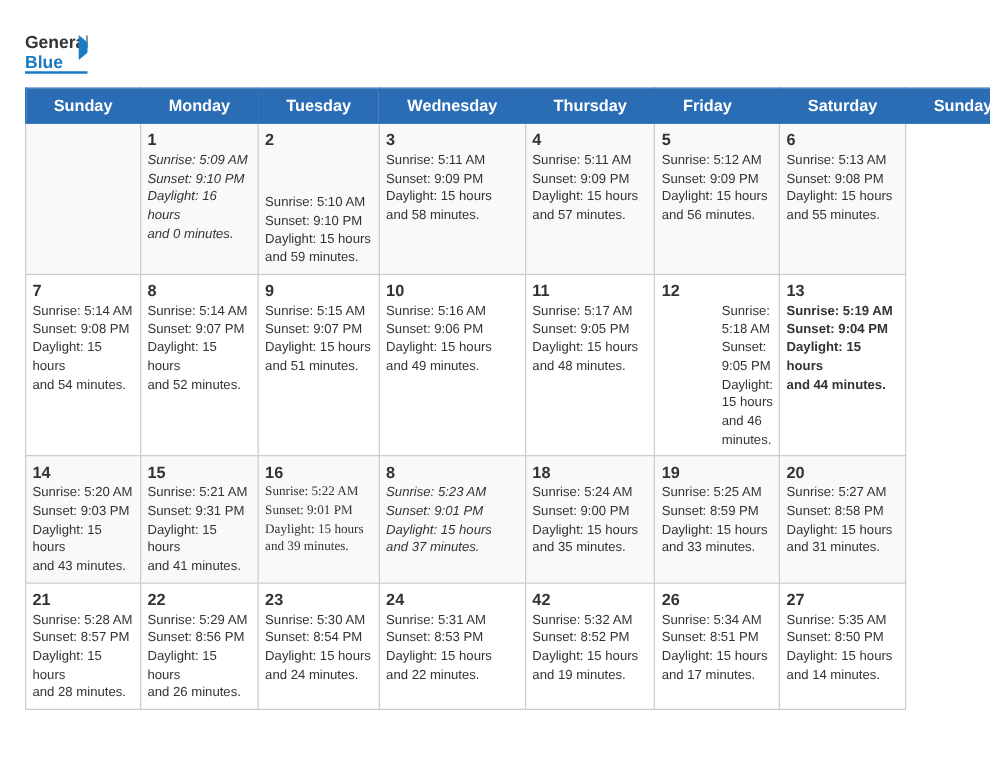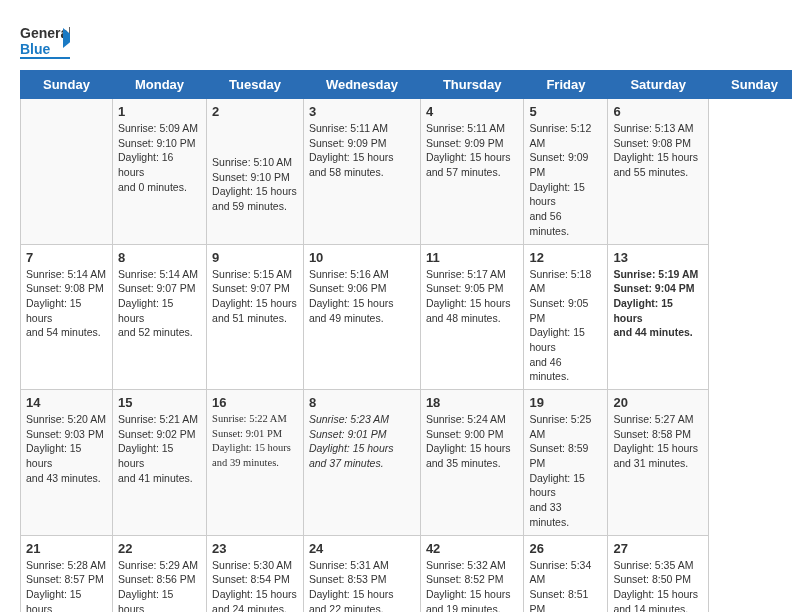--- a/index.html
+++ b/index.html
@@ -111,21 +111,21 @@
         <th>Tuesday</th>
         <th>Wednesday</th>
         <th>Thursday</th>
       </tr>
   </thead>
   <tbody id="calendar-body">
   <tr>
         <td></td>
         <td>
           <span class="day-num">1</span>
-          <div class="day-info" style="white-space: pre-line;">Sunrise: 5:09 AM
+          <div class="day-info" style="white-space: pre-line; font-style: italic;">Sunrise: 5:09 AM
 Sunset: 9:10 PM
 Daylight: 16 hours
 and 0 minutes.</div>
         </td>
         <td>
           <span class="day-num">2</span>
           <div class="day-info" style="white-space: pre-line; margin-top: 36px;">Sunrise: 5:10 AM
 Sunset: 9:10 PM
 Daylight: 15 hours
 and 59 minutes.</div>
@@ -190,21 +190,21 @@
         </td>
         <td>
           <span class="day-num">11</span>
           <div class="day-info" style="white-space: pre-line;">Sunrise: 5:17 AM
 Sunset: 9:05 PM
 Daylight: 15 hours
 and 48 minutes.</div>
         </td>
         <td>
           <span class="day-num">12</span>
-          <div class="day-info" style="white-space: pre-line;">Sunrise: 5:18 AM
+          <div class="day-info" style="white-space: pre-line; margin-left: 48px;">Sunrise: 5:18 AM
 Sunset: 9:05 PM
 Daylight: 15 hours
 and 46 minutes.</div>
         </td>
         <td>
           <span class="day-num">13</span>
           <div class="day-info" style="white-space: pre-line; font-weight: bold;">Sunrise: 5:19 AM
 Sunset: 9:04 PM
 Daylight: 15 hours
 and 44 minutes.</div>
@@ -214,21 +214,21 @@
         <td>
           <span class="day-num">14</span>
           <div class="day-info" style="white-space: pre-line;">Sunrise: 5:20 AM
 Sunset: 9:03 PM
 Daylight: 15 hours
 and 43 minutes.</div>
         </td>
         <td>
           <span class="day-num">15</span>
           <div class="day-info" style="white-space: pre-line;">Sunrise: 5:21 AM
-Sunset: 9:02 PM
+Sunset: 9:31 PM
 Daylight: 15 hours
 and 41 minutes.</div>
         </td>
         <td>
           <span class="day-num">16</span>
           <div class="day-info" style="white-space: pre-line; font-family: Liberation Serif, serif;">Sunrise: 5:22 AM
 Sunset: 9:01 PM
 Daylight: 15 hours
 and 39 minutes.</div>
         </td>

